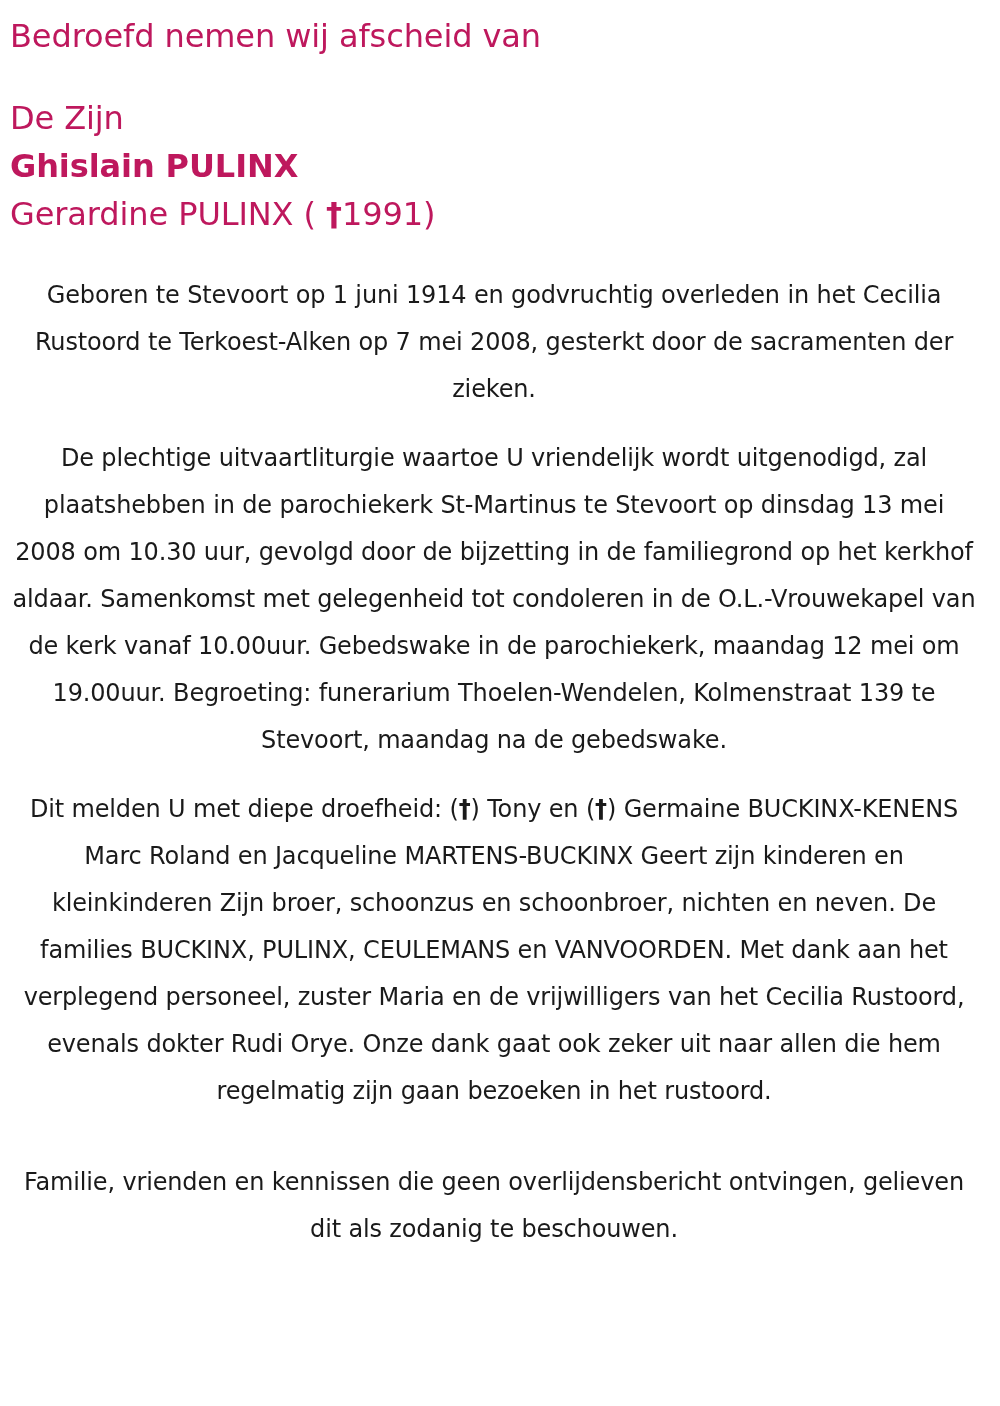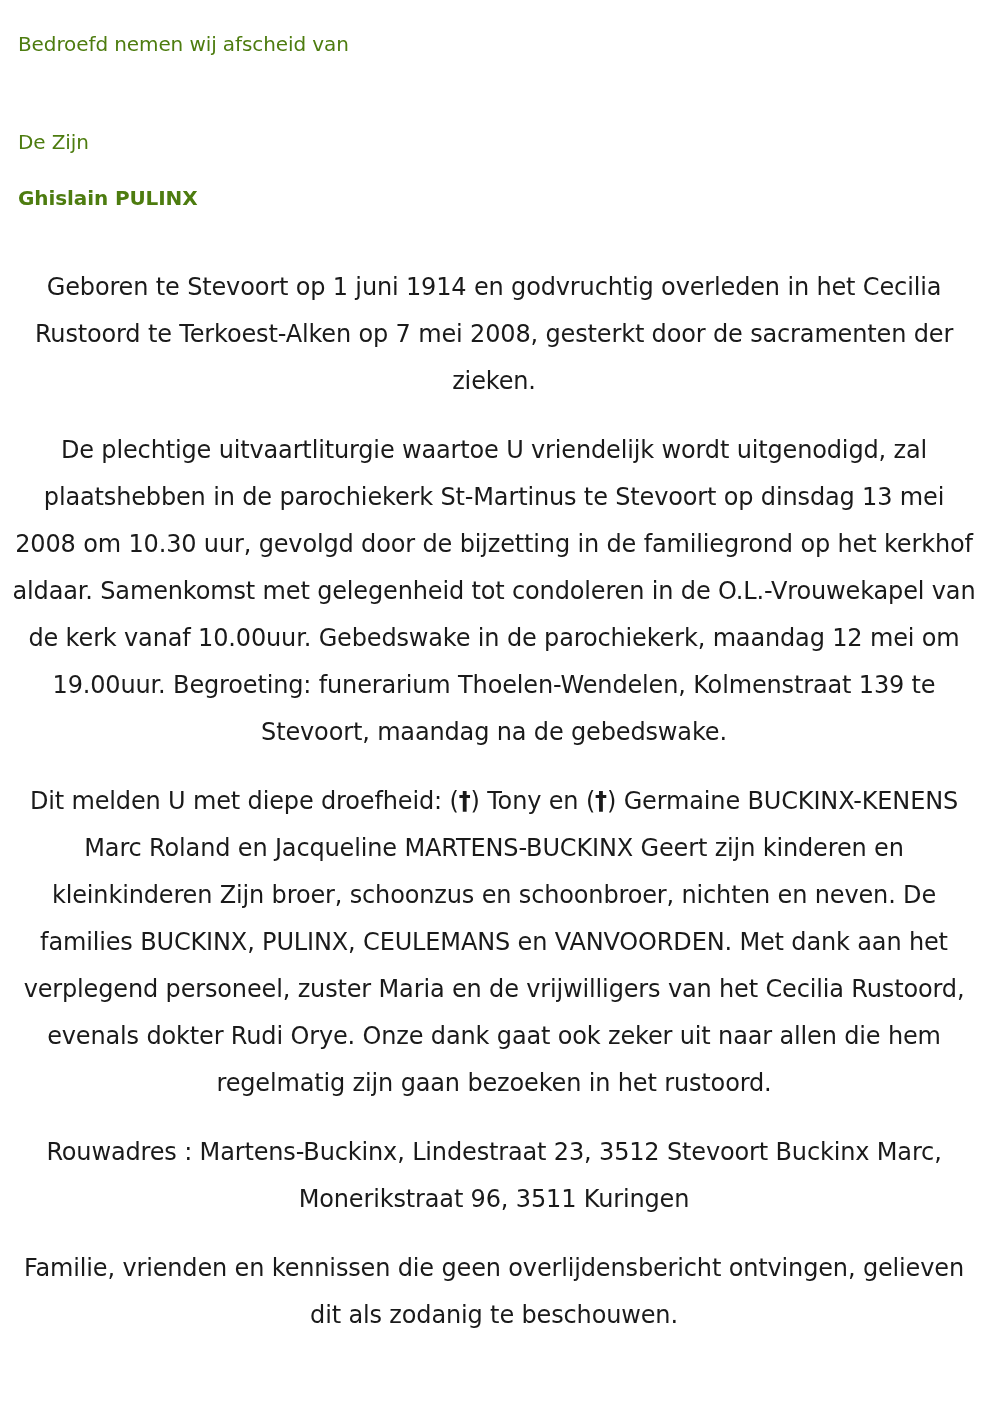--- a/index.html
+++ b/index.html
@@ -18,25 +18,25 @@
   }
   .page {
     box-sizing: border-box;
     width: 1000px;
     height: 1406px;
     padding: 12px 14px 0 10px;
     background: #ffffff;
   }
   
   .line {
-    font-size: 20px;
+    font-size: 32px;
     line-height: 48px;
     letter-spacing: -0.1px;
-    color: #4d7c0f;
-    margin: 8px;
+    color: #be185d;
+    margin: 0;
     white-space: nowrap;
   }
   .name {
     font-weight: bold;
   }
   .para {
     font-size: 24px;
     line-height: 47px;
     letter-spacing: -0.15px;
     color: #1a1a1a;
@@ -58,34 +58,34 @@
 
   <p class="line">Bedroefd nemen wij afscheid van</p>
 
   <div class="gap-md"></div>
 
   <p class="line">De Zijn</p>
 
   <p class="line name">Ghislain PULINX</p>
 
 
+  <p class="line"><span>Gerardine PULINX ( </span><span class="dagger">†</span><span>1991)</span></p>
 
   <div class="gap-md"></div>
 
   <p class="para">Geboren te Stevoort op 1 juni 1914 en godvruchtig overleden in het Cecilia Rustoord te Terkoest-Alken op 7 mei 2008, gesterkt door de sacramenten der zieken.</p>
 
   <div class="gap-sm"></div>
 
   <p class="para">De plechtige uitvaartliturgie waartoe U vriendelijk wordt uitgenodigd, zal plaatshebben in de parochiekerk St-Martinus te Stevoort op dinsdag 13 mei 2008 om 10.30 uur, gevolgd door de bijzetting in de familiegrond op het kerkhof aldaar. Samenkomst met gelegenheid tot condoleren in de O.L.-Vrouwekapel van de kerk vanaf 10.00uur. Gebedswake in de parochiekerk, maandag 12 mei om 19.00uur. Begroeting: funerarium Thoelen-Wendelen, Kolmenstraat 139 te Stevoort, maandag na de gebedswake.</p>
 
   <div class="gap-sm"></div>
 
   <p class="para"><span>Dit melden U met diepe droefheid: (</span><span class="dagger">†</span><span>) Tony en (</span><span class="dagger">†</span><span>) Germaine BUCKINX-KENENS Marc Roland en Jacqueline MARTENS-BUCKINX Geert zijn kinderen en kleinkinderen Zijn broer, schoonzus en schoonbroer, nichten en neven. De families BUCKINX, PULINX, CEULEMANS en VANVOORDEN. Met dank aan het verplegend personeel, zuster Maria en de vrijwilligers van het Cecilia Rustoord, evenals dokter Rudi Orye. Onze dank gaat ook zeker uit naar allen die hem regelmatig zijn gaan bezoeken in het rustoord.</span></p>
 
   <div class="gap-sm"></div>
 
-  <p class="para">Rouwadres : Martens-Buckinx, Lindestraat 23, 3512 Stevoort Buckinx Marc, Monerikstraat 96, 3511 Kuringen</p>
 
   <div class="gap-sm"></div>
 
   <p class="para">Familie, vrienden en kennissen die geen overlijdensbericht ontvingen, gelieven dit als zodanig te beschouwen.</p>
 
 </div>
 
 </body></html>

